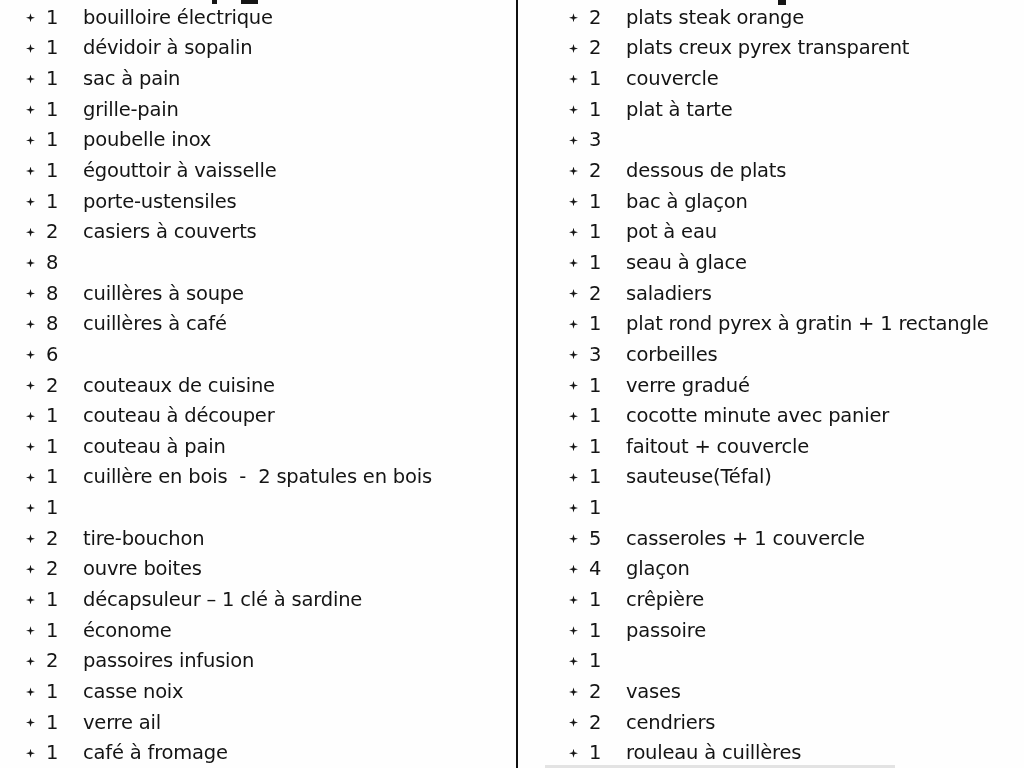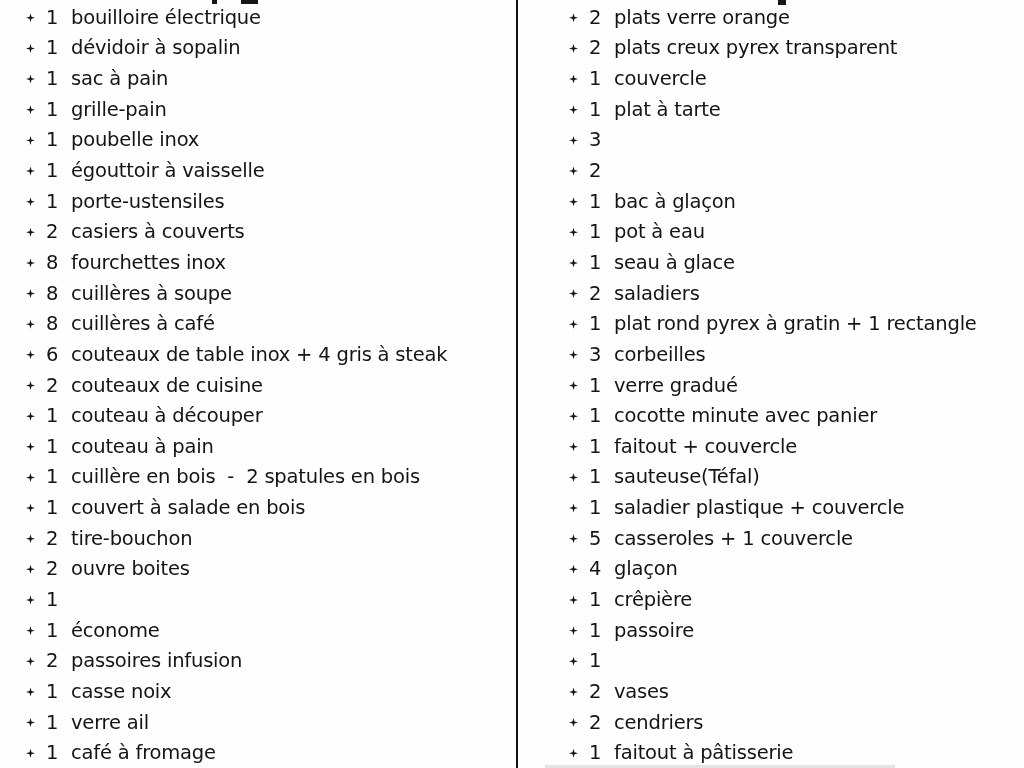--- a/index.html
+++ b/index.html
@@ -48,21 +48,21 @@
   }
   .qty {
     display: inline-block;
     min-width: 21px;
     margin-left: 11px;
     font-size: 19.5px;
     color: #141414;
     letter-spacing: -0.2px;
   }
   .label {
-    margin-left: 4px;
+    margin-left: 16px;
     font-size: 19.5px;
     color: #141414;
     letter-spacing: -0.2px;
     white-space: pre;
   }
   .frag {
     position: absolute;
     background: #151515;
   }
   .frag-a { left: 212px; top: 0; width: 5px;  height: 4px; }
@@ -119,36 +119,34 @@
         <span class="label">porte-ustensiles</span>
       </div>
       <div class="row">
         <span class="bullet"></span>
         <span class="qty">2</span>
         <span class="label">casiers à couverts</span>
       </div>
       <div class="row">
         <span class="bullet"></span>
         <span class="qty">8</span>
-        <span class="label">fourchettes inox</span>
       </div>
       <div class="row">
         <span class="bullet"></span>
         <span class="qty">8</span>
         <span class="label">cuillères à soupe</span>
       </div>
       <div class="row">
         <span class="bullet"></span>
         <span class="qty">8</span>
         <span class="label">cuillères à café</span>
       </div>
       <div class="row">
         <span class="bullet"></span>
         <span class="qty">6</span>
-        <span class="label">couteaux de table inox + 4 gris à steak</span>
       </div>
       <div class="row">
         <span class="bullet"></span>
         <span class="qty">2</span>
         <span class="label">couteaux de cuisine</span>
       </div>
       <div class="row">
         <span class="bullet"></span>
         <span class="qty">1</span>
         <span class="label">couteau à découper</span>
@@ -159,35 +157,35 @@
         <span class="label">couteau à pain</span>
       </div>
       <div class="row">
         <span class="bullet"></span>
         <span class="qty">1</span>
         <span class="label">cuillère en bois  -  2 spatules en bois</span>
       </div>
       <div class="row">
         <span class="bullet"></span>
         <span class="qty">1</span>
-        <span class="label">couvert à salade en bois</span>
       </div>
       <div class="row">
         <span class="bullet"></span>
         <span class="qty">2</span>
         <span class="label">tire-bouchon</span>
       </div>
       <div class="row">
         <span class="bullet"></span>
         <span class="qty">2</span>
         <span class="label">ouvre boites</span>
       </div>
       <div class="row">
         <span class="bullet"></span>
         <span class="qty">1</span>
+        <span class="label">décapsuleur – 1 clé à sardine</span>
       </div>
       <div class="row">
         <span class="bullet"></span>
         <span class="qty">1</span>
         <span class="label">économe</span>
       </div>
       <div class="row">
         <span class="bullet"></span>
         <span class="qty">2</span>
         <span class="label">passoires infusion</span>
@@ -206,21 +204,21 @@
         <span class="bullet"></span>
         <span class="qty">1</span>
         <span class="label">café à fromage</span>
       </div>
     </div>
   <div class="divider"></div>
   <div class="col col-right">
       <div class="row">
         <span class="bullet"></span>
         <span class="qty">2</span>
-        <span class="label">plats verre orange</span>
+        <span class="label">plats steak orange</span>
       </div>
       <div class="row">
         <span class="bullet"></span>
         <span class="qty">2</span>
         <span class="label">plats creux pyrex transparent</span>
       </div>
       <div class="row">
         <span class="bullet"></span>
         <span class="qty">1</span>
         <span class="label">couvercle</span>
@@ -230,20 +228,21 @@
         <span class="qty">1</span>
         <span class="label">plat à tarte</span>
       </div>
       <div class="row">
         <span class="bullet"></span>
         <span class="qty">3</span>
       </div>
       <div class="row">
         <span class="bullet"></span>
         <span class="qty">2</span>
+        <span class="label">dessous de plats</span>
       </div>
       <div class="row">
         <span class="bullet"></span>
         <span class="qty">1</span>
         <span class="label">bac à glaçon</span>
       </div>
       <div class="row">
         <span class="bullet"></span>
         <span class="qty">1</span>
         <span class="label">pot à eau</span>
@@ -284,21 +283,20 @@
         <span class="label">faitout + couvercle</span>
       </div>
       <div class="row">
         <span class="bullet"></span>
         <span class="qty">1</span>
         <span class="label">sauteuse(Téfal)</span>
       </div>
       <div class="row">
         <span class="bullet"></span>
         <span class="qty">1</span>
-        <span class="label">saladier plastique + couvercle</span>
       </div>
       <div class="row">
         <span class="bullet"></span>
         <span class="qty">5</span>
         <span class="label">casseroles + 1 couvercle</span>
       </div>
       <div class="row">
         <span class="bullet"></span>
         <span class="qty">4</span>
         <span class="label">glaçon</span>
@@ -323,18 +321,18 @@
         <span class="label">vases</span>
       </div>
       <div class="row">
         <span class="bullet"></span>
         <span class="qty">2</span>
         <span class="label">cendriers</span>
       </div>
       <div class="row">
         <span class="bullet"></span>
         <span class="qty">1</span>
-        <span class="label">faitout à pâtisserie</span>
+        <span class="label">rouleau à cuillères</span>
       </div>
     </div>
 
   <div class="smear-bottom"></div>
 </div>
 
 </body></html>

